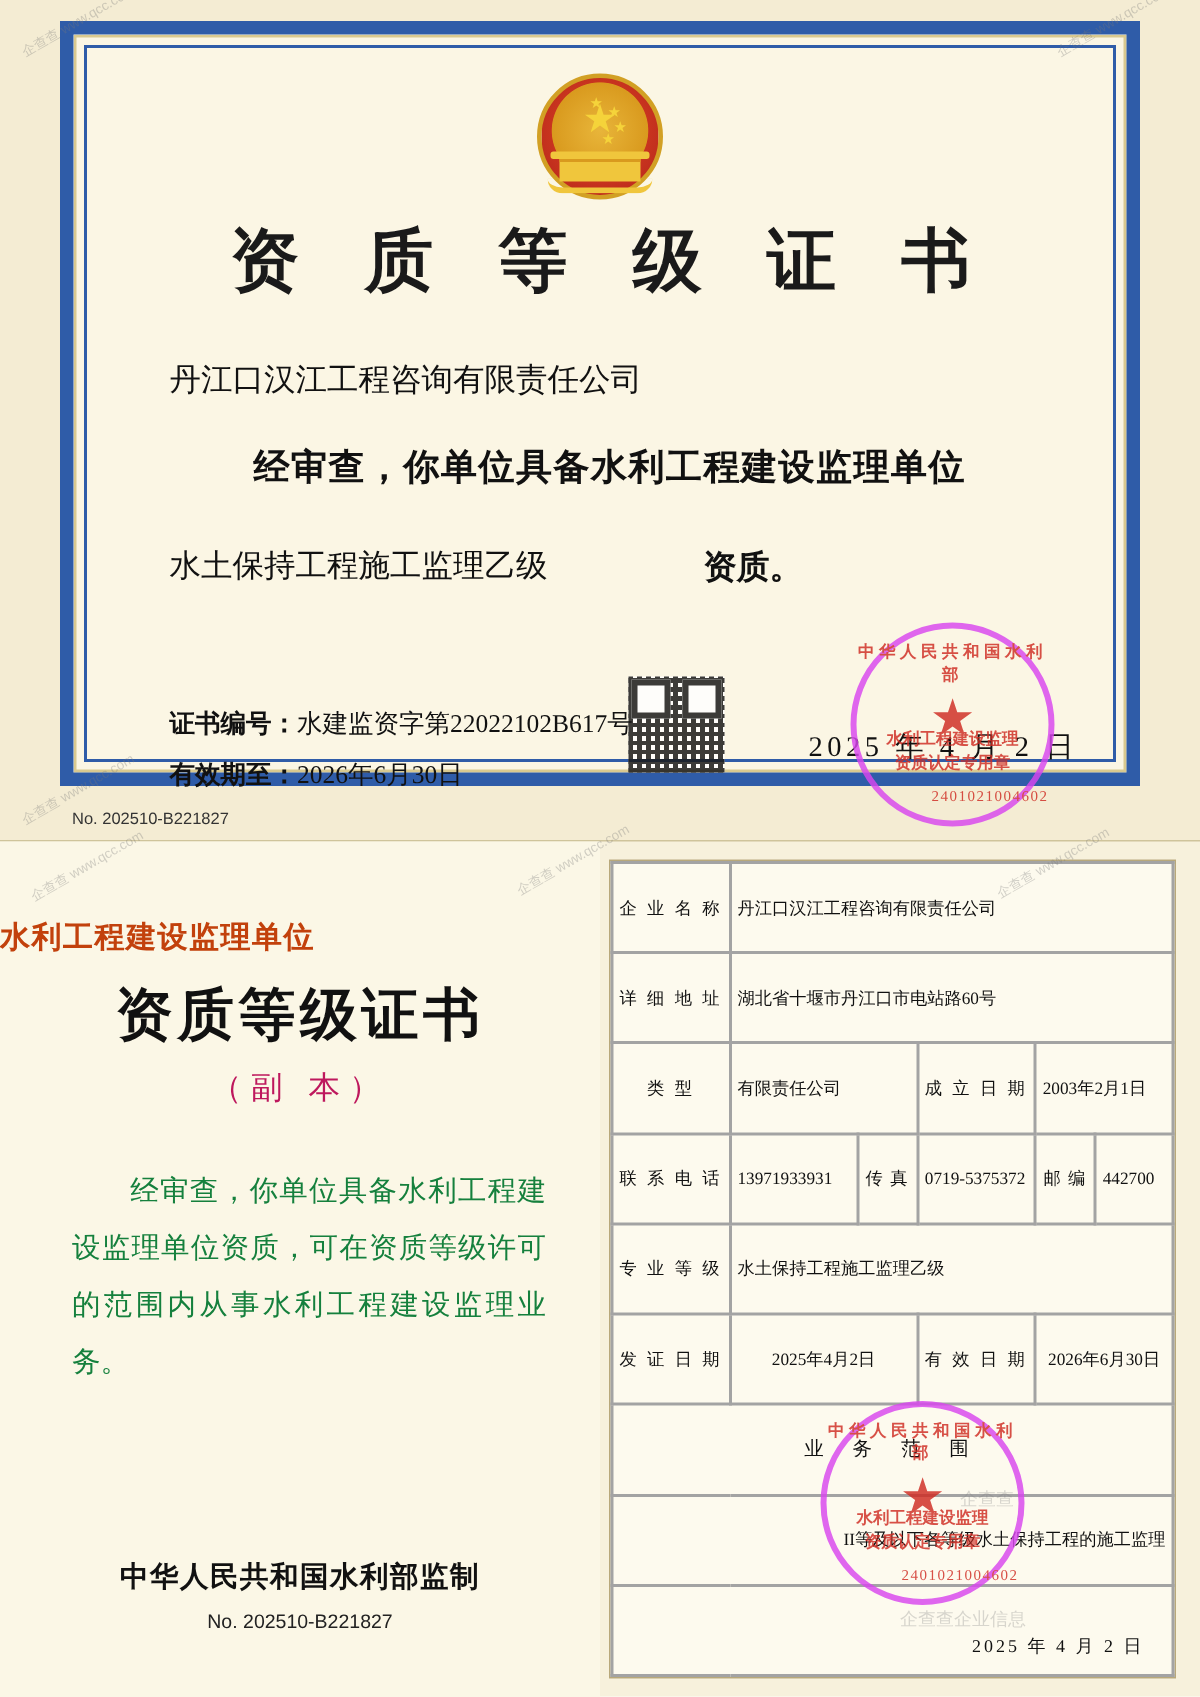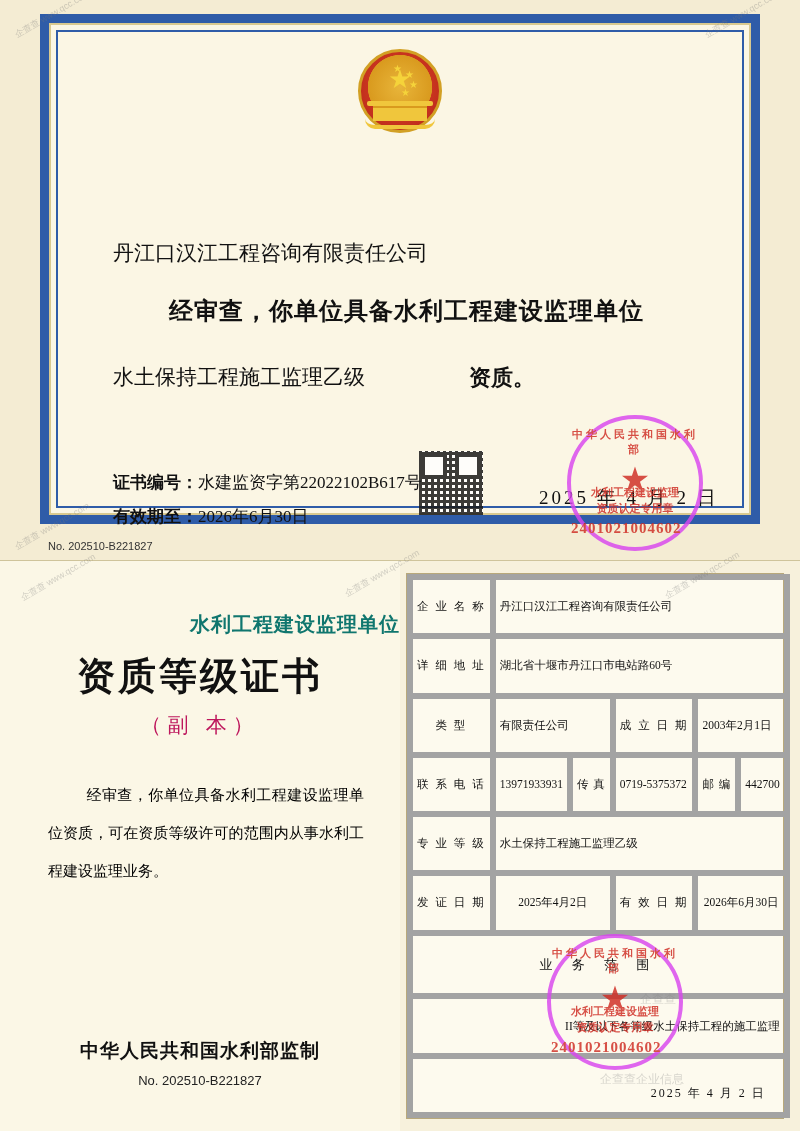--- a/index.html
+++ b/index.html
@@ -140,21 +140,21 @@
   .seal .seal-mid {
     position:absolute; left:0; right:0; top:66px;
     text-align:center; font-size:11px; font-weight:bold;
   }
   .seal .seal-mid2 {
     position:absolute; left:0; right:0; top:82px;
     text-align:center; font-size:11px; font-weight:bold;
   }
   .seal .seal-bottom {
     position:absolute; left:0; right:0; bottom:10px;
-    text-align:left; font-size:15px; letter-spacing:1px;font-weight:bold;
+    text-align:right; font-size:10px; letter-spacing:1px;
   }
   #seal-top { right:48px; top:392px; }
   #seal-bottom { right:100px; bottom:48px; }
 
   .top-serial {
     position:absolute; left:48px; bottom:8px;
     font-size:11px; color:#333;
     font-family:"Liberation Sans", sans-serif;
   }
 
@@ -162,34 +162,34 @@
   .cert-bottom {
     position:absolute; left:0; top:560px; width:800px; height:571px;
     background:#f7f1dc;
     border-top:1px solid #cfc49b;
   }
   .left-panel {
     position:absolute; left:0; top:0; width:400px; height:571px;
     background:#fbf7e6;
   }
   .lp-sub {
-    position:absolute; left:0; right:0; top:50px; text-align:right;
-    font-size:20px; font-weight:bold; color:#0f766e; letter-spacing:1px;
+    position:absolute; left:0; right:0; top:50px; text-align:left;
+    font-size:20px; font-weight:bold; color:#c2410c; letter-spacing:1px;
   }
   .lp-title {
     position:absolute; left:0; right:0; top:90px; text-align:center;
     font-size:38px; font-weight:bold; color:#111; letter-spacing:3px;
   }
   .lp-fu {
     position:absolute; left:0; right:0; top:150px; text-align:center;
     font-size:21px; color:#be185d; letter-spacing:6px;
   }
   .lp-body {
     position:absolute; left:48px; right:36px; top:215px;
-    font-size:15px; line-height:38px; color:#000000;
+    font-size:19px; line-height:38px; color:#15803d;
     text-align:justify;
   }
   .lp-body .indent { display:inline-block; width:38px; }
   .lp-foot {
     position:absolute; left:0; right:0; bottom:68px; text-align:center;
     font-size:19px; font-weight:bold; color:#111; letter-spacing:1px;
   }
   .lp-serial {
     position:absolute; left:0; right:0; bottom:44px; text-align:center;
     font-size:13px; color:#222;
@@ -202,21 +202,21 @@
     border:1px solid #b8a87a;
     background:#fdfaee;
   }
   table.info {
     width:100%; height:100%;
     border-collapse:collapse;
     font-size:11.5px;
     color:#111;
   }
   table.info td {
-    border:6px solid #a3a3a3;
+    border:2px solid #a3a3a3;
     padding:2px 4px;
     vertical-align:middle;
     height:26px;
     font-family:Liberation Serif, serif;
   }
   td.lab { width:62px; text-align:center; letter-spacing:2px; white-space:nowrap; }
   td.lab2 { width:40px; text-align:center; letter-spacing:1px; white-space:nowrap;}
   td.val { text-align:left; padding-left:6px; }
   td.val-c { text-align:center; }
   td.scope-head {
@@ -259,20 +259,21 @@
         <span style="left:28px;top:0px;">★</span>
         <span style="left:40px;top:6px;">★</span>
         <span style="left:44px;top:16px;">★</span>
         <span style="left:36px;top:24px;">★</span>
       </div>
       <div class="star">★</div>
       <div class="gear"></div>
       <div class="gate"></div>
     </div>
 
+    <div class="cert-title">资 质 等 级 证 书</div>
     <div class="line-company">丹江口汉江工程咨询有限责任公司</div>
     <div class="line-main">经审查，你单位具备水利工程建设监理单位</div>
     <div class="line-qual">水土保持工程施工监理乙级</div>
     <div class="line-qual-tail">资质。</div>
 
     <div class="qr"></div>
 
     <div class="cert-no-row">
       <b>证书编号：</b><span>水建监资字第22022102B617号</span>
     </div>

